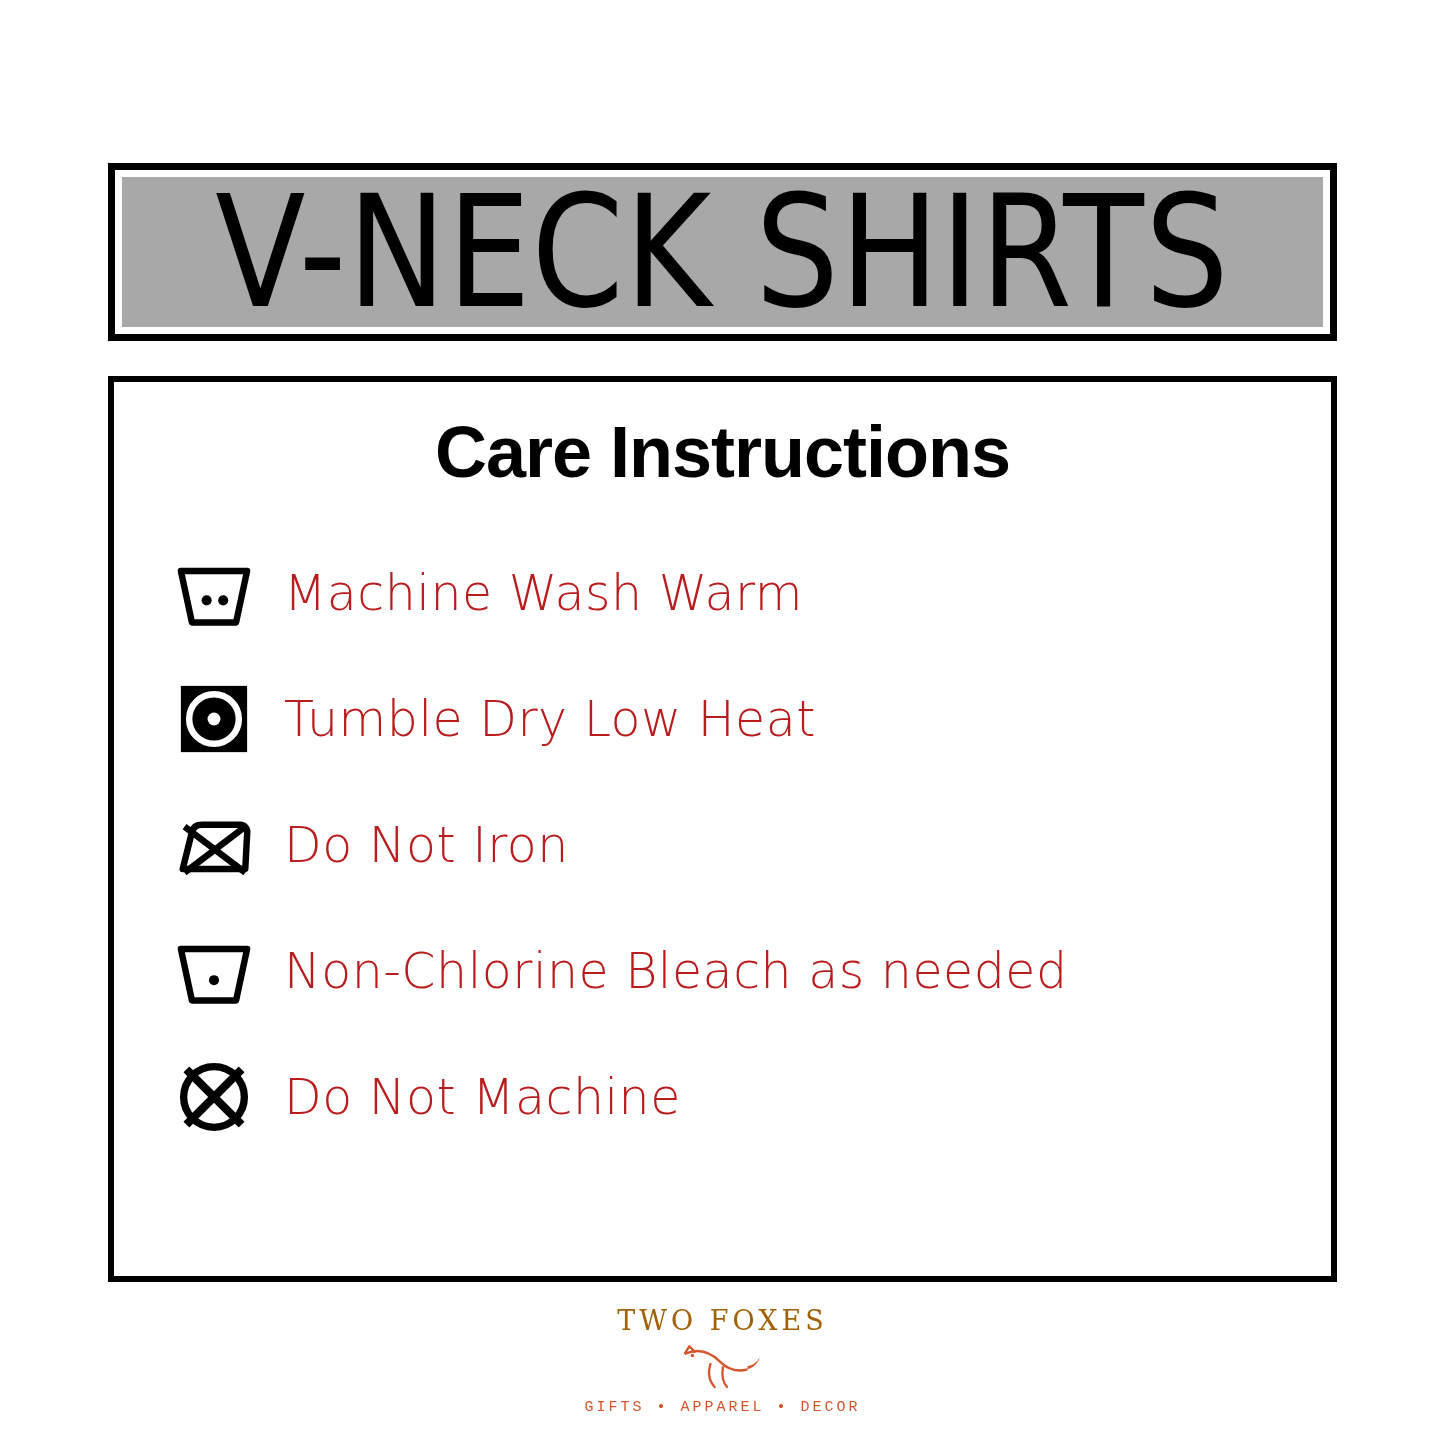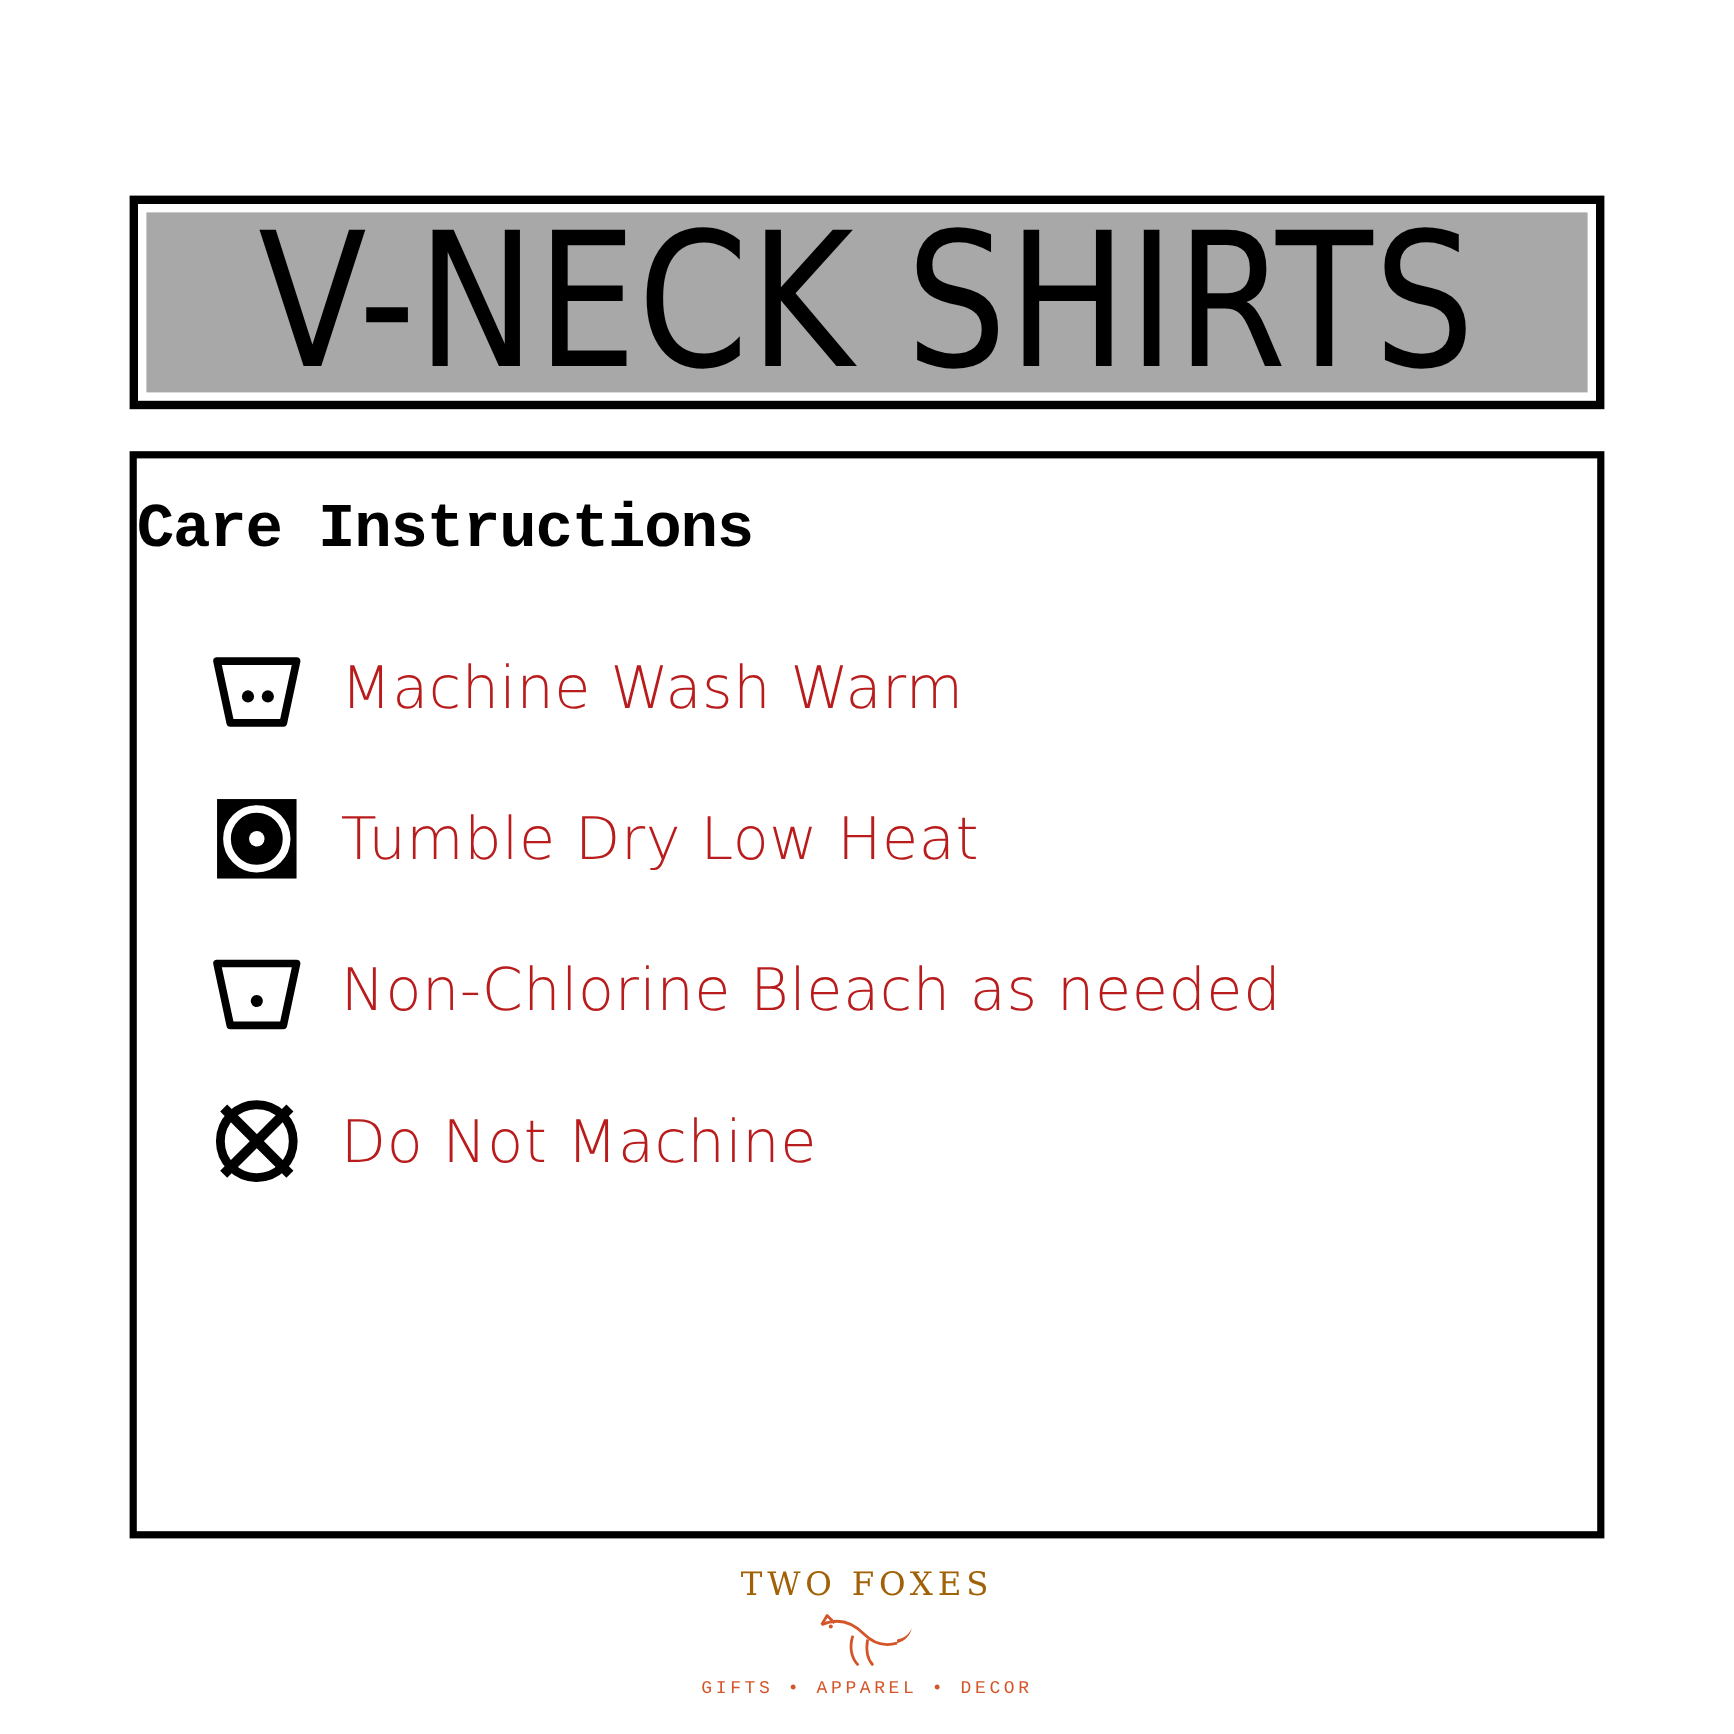--- a/index.html
+++ b/index.html
@@ -61,23 +61,24 @@
     left: 108px;
     top: 376px;
     width: 1229px;
     height: 906px;
     box-sizing: border-box;
     border: 6px solid #000000;
     background: #ffffff;
   }
 
   .care-heading {
-    font-family: Liberation Mono, monospace;
+    text-align: center;
+    font-family: Liberation Sans, sans-serif;
     font-weight: bold;
-    font-size: 52px;
+    font-size: 72px;
     line-height: 1;
     margin-top: 34px;
     letter-spacing: -1px;
   }
 
   .care-list {
     margin: 0;
     padding: 0;
     list-style: none;
     margin-top: 42px;
@@ -170,20 +171,30 @@
         <span class="care-icon">
           <svg width="92" height="92" viewBox="0 0 100 100">
             <rect x="14" y="14" width="72" height="72" fill="#000"></rect>
             <circle cx="50" cy="50" r="27" fill="none" stroke="#fff" stroke-width="7"></circle>
             <circle cx="50" cy="50" r="7" fill="#fff"></circle>
           </svg>
         </span>
         <span class="care-label">Tumble Dry Low Heat</span>
       </li>
 
+      <li class="care-item">
+        <span class="care-icon">
+          <svg width="92" height="92" viewBox="0 0 100 100">
+            <path d="M16 76 L26 36 C27 31 31 28 37 28 L78 28 C84 28 87 33 86 38 L84 76 Z" fill="none" stroke="#000" stroke-width="7" stroke-linejoin="round"></path>
+            <line x1="18" y1="30" x2="84" y2="80" stroke="#000" stroke-width="7"></line>
+            <line x1="84" y1="30" x2="18" y2="80" stroke="#000" stroke-width="7"></line>
+          </svg>
+        </span>
+        <span class="care-label">Do Not Iron</span>
+      </li>
 
       <li class="care-item">
         <span class="care-icon">
           <svg width="92" height="92" viewBox="0 0 100 100">
             <path d="M14 26 L86 26 L74 82 L26 82 Z" fill="none" stroke="#000" stroke-width="7" stroke-linejoin="round"></path>
             <circle cx="50" cy="60" r="5.5" fill="#000"></circle>
           </svg>
         </span>
         <span class="care-label">Non-Chlorine Bleach as needed</span>
       </li>

